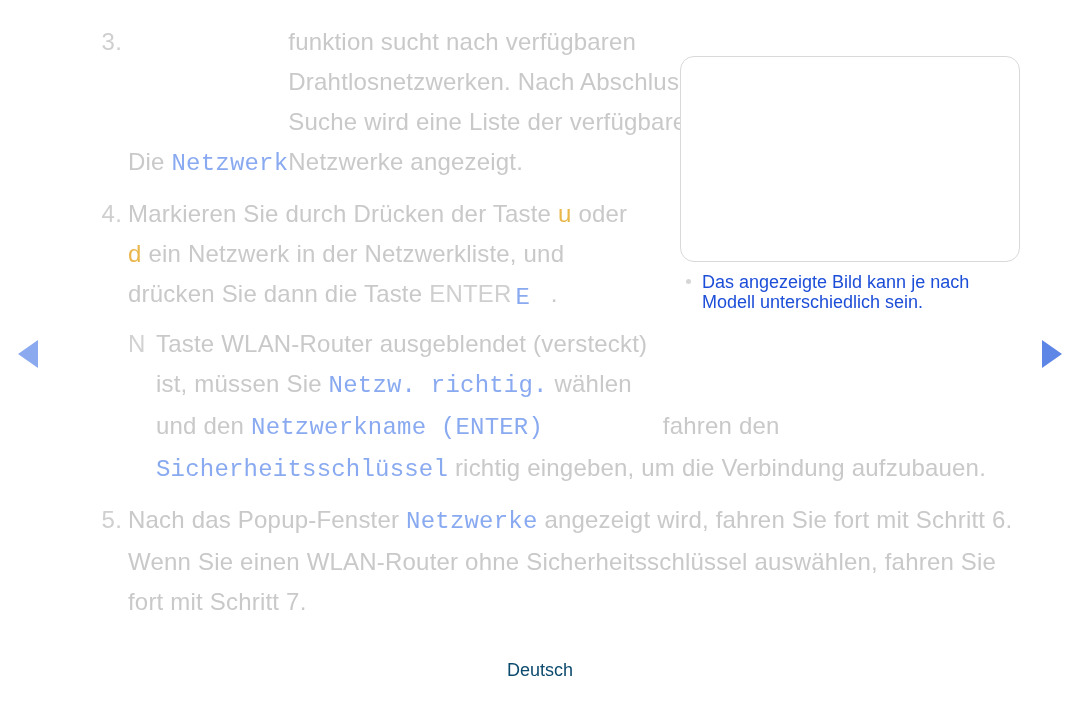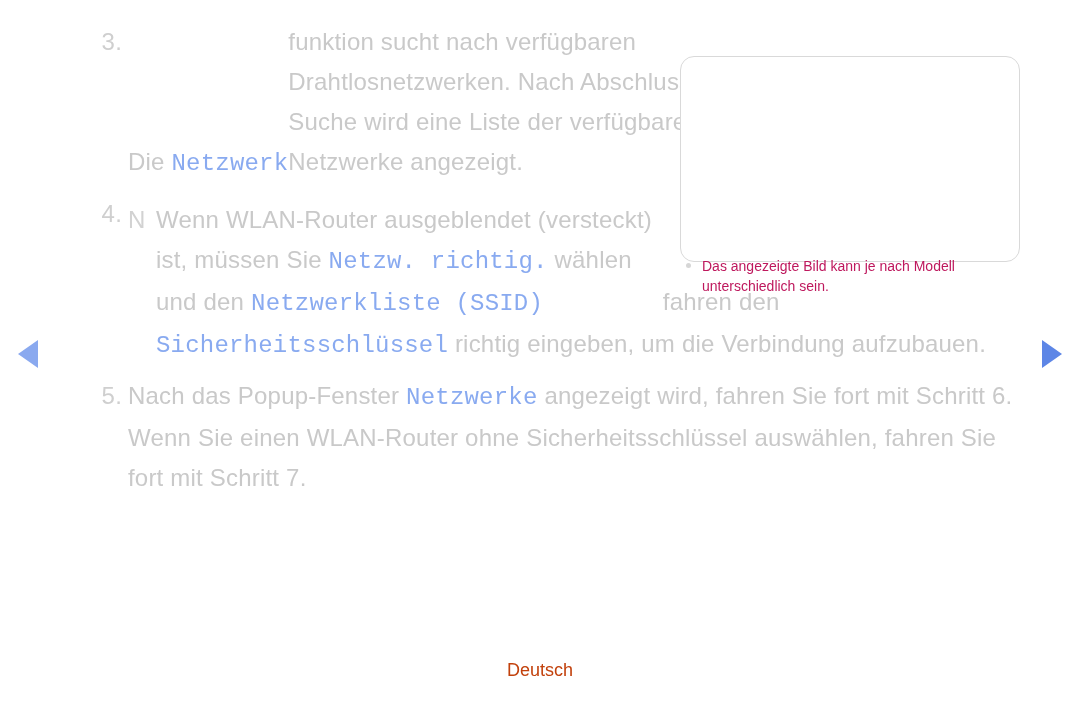--- a/index.html
+++ b/index.html
@@ -49,25 +49,25 @@
     top: 56px;
     width: 340px;
     height: 206px;
     border: 1.5px solid #d9d9d9;
     border-radius: 14px;
     background: #ffffff;
   }
   .figcap {
     position: absolute;
     right: 60px;
-    top: 256px;
+    top: 272px;
     width: 340px;
-    font-size: 14px;
+    font-size: 18px;
     line-height: 20px;
-    color: #be185d;
+    color: #1d4ed8;
     padding-left: 22px;
   }
   .figcap .bullet {
     position: absolute;
     left: 6px;
     top: 7px;
     width: 5px; height: 5px;
     border-radius: 50%;
     background: #d6d6d6;
   }
@@ -87,21 +87,21 @@
     border-top: 14px solid transparent;
     border-bottom: 14px solid transparent;
     border-left: 20px solid #5d86e6;
   }
   .footer {
     position: absolute;
     bottom: 24px;
     left: 0; right: 0;
     text-align: center;
     font-size: 18px;
-    color: #c2410c;
+    color: #0c4a6e;
     font-weight: 300;
   }
   .enter-icon {
     display: inline-block;
     vertical-align: -2px;
     margin-left: 4px;
   }
   .wrap-narrow { max-width: 500px; display:inline-block; }
 </style>
 </head>
@@ -114,27 +114,30 @@
     <div class="item">
       <div class="num">3.</div>
       <div class="body">
         <span>Die </span><span class="hl">Netzwerk</span><span class="wrap-narrow"> funktion sucht nach verfügbaren Drahtlosnetzwerken. Nach Abschluss der Suche wird eine Liste der verfügbaren Netzwerke angezeigt.</span>
       </div>
     </div>
 
     <div class="item">
       <div class="num">4.</div>
       <div class="body">
+        <span class="wrap-narrow">
+          <span>Markieren Sie durch Drücken der Taste </span><span class="orange">u</span><span> oder </span><span class="orange">d</span><span> ein Netzwerk in der Netzwerkliste, und drücken Sie dann die Taste </span><span class="bold">ENTER</span><span class="hl enter-icon">E</span>&nbsp;&nbsp;&nbsp;<span>.</span>
+        </span>
 
         
         <div class="note-row" style="margin-top:6px;">
           <div class="note-n">N</div>
           <div style="flex:1;">
             <span class="wrap-narrow">
-              <span>Wenn WLAN-Router ausgeblendet (versteckt) ist, müssen Sie </span><span class="hl">Netzw. richtig.</span><span> wählen und den </span><span class="hl">Netzwerkliste (SSID)</span>
+              <span>Taste WLAN-Router ausgeblendet (versteckt) ist, müssen Sie </span><span class="hl">Netzw. richtig.</span><span> wählen und den </span><span class="hl">Netzwerkname (ENTER)</span>
             </span><span> fahren den </span><span class="hl">Sicherheitsschlüssel</span><span> richtig eingeben, um die Verbindung aufzubauen.</span>
           </div>
         </div>
       </div>
     </div>
 
     <div class="item" style="margin-top:6px;">
       <div class="num">5.</div>
       <div class="body">
         <span>Nach das Popup-Fenster </span><span class="hl">Netzwerke</span><span> angezeigt wird, fahren Sie fort mit Schritt 6. Wenn Sie einen WLAN-Router ohne Sicherheitsschlüssel auswählen, fahren Sie fort mit Schritt 7.</span>

